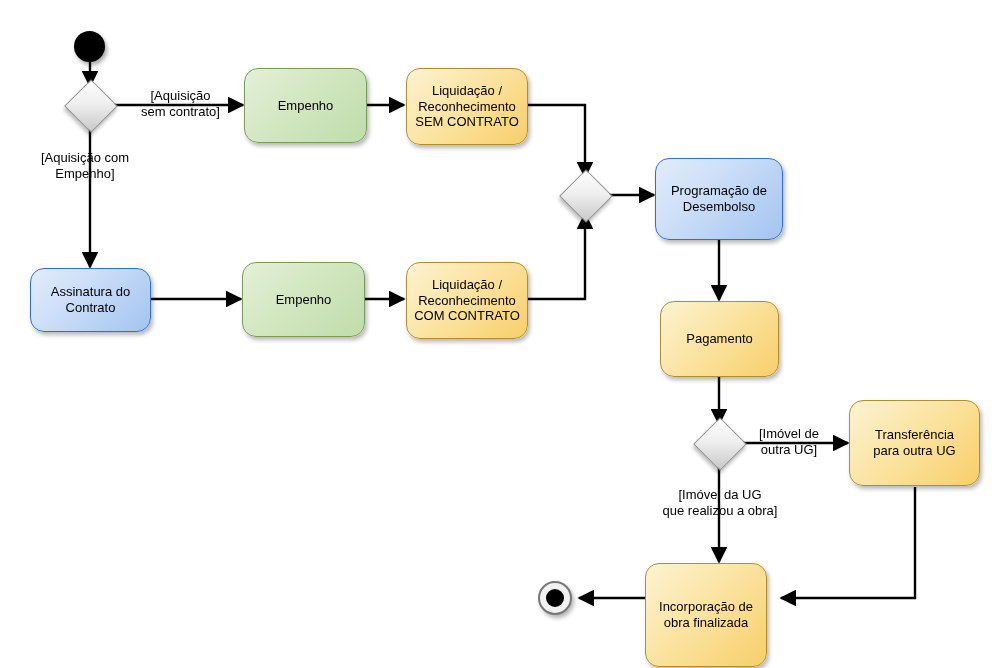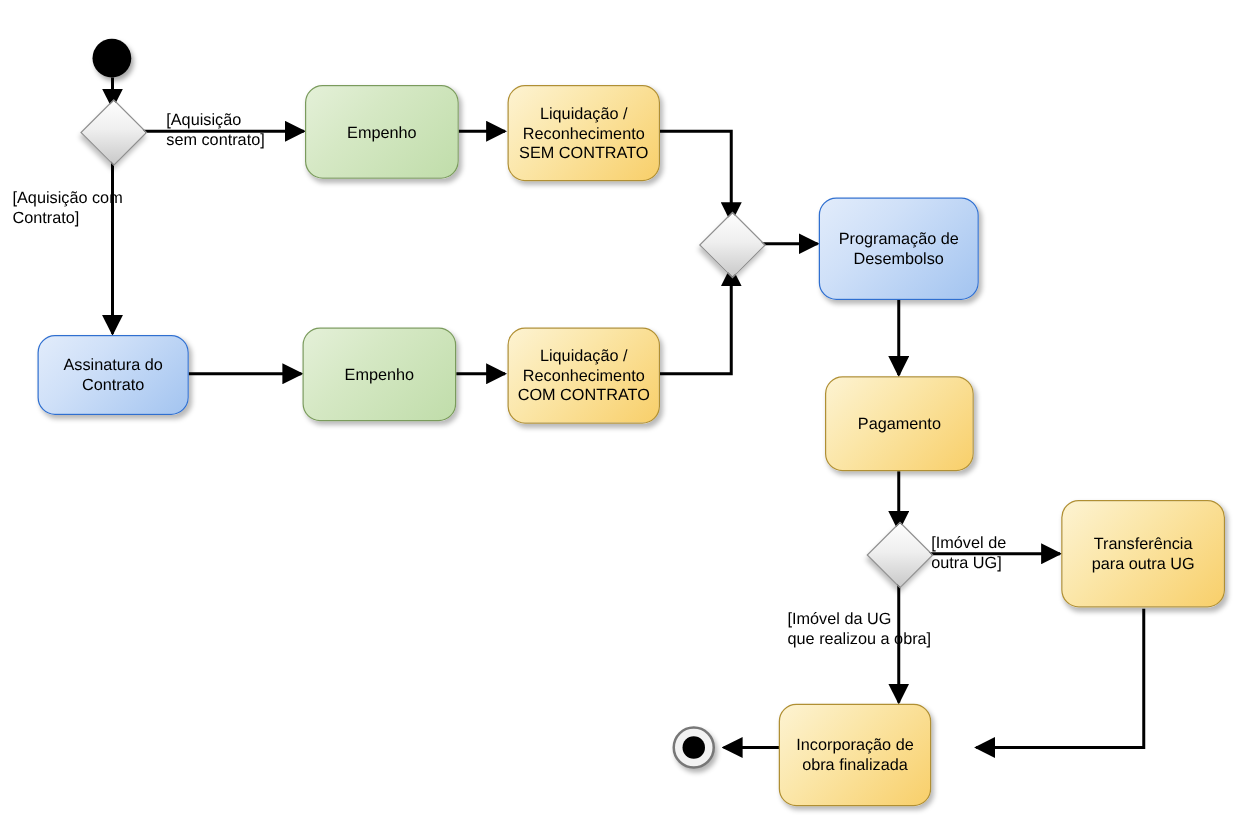--- a/index.html
+++ b/index.html
@@ -96,20 +96,21 @@
     width: 18px;
     height: 18px;
     border-radius: 50%;
     background: #000000;
   }
   .edge-label {
     position: absolute;
     font-size: 13px;
     color: #000000;
     line-height: 1.22;
+    text-align: center;
     white-space: pre-line;
     background: transparent;
   }
 </style>
 </head>
 <body>
 
 <div id="diagram-root">
 
   <svg id="edge-layer" viewBox="0 0 1005 668" width="1005" height="668">
@@ -192,34 +193,34 @@
     <span class="node-label">Pagamento</span>
   </div>
 
   <div class="diamond" style="left:701px; top:425px;"></div>
 
   <div class="node node-orange" style="left:849px; top:400px; width:131px; height:86px;">
     <span class="node-label">Transferência
 para outra UG</span>
   </div>
 
-  <div class="node node-orange" style="left:623px; top:563px; width:122px; height:82px;">
+  <div class="node node-orange" style="left:645px; top:563px; width:122px; height:104px;">
     <span class="node-label">Incorporação de
 obra finalizada</span>
   </div>
 
   <div class="end-node-outer" style="left:538px; top:581px;">
     <div class="end-node-inner"></div>
   </div>
 
   <div class="edge-label" style="left:133px; top:88px; width:95px;">[Aquisição
 sem contrato]</div>
 
   <div class="edge-label" style="left:10px; top:150px; width:150px;">[Aquisição com
-Contrato]</div>
+Empenho]</div>
 
   <div class="edge-label" style="left:745px; top:426px; width:88px;">[Imóvel de
 outra UG]</div>
 
   <div class="edge-label" style="left:630px; top:487px; width:180px;">[Imóvel da UG
 que realizou a obra]</div>
 
 </div>
 
 </body></html>

